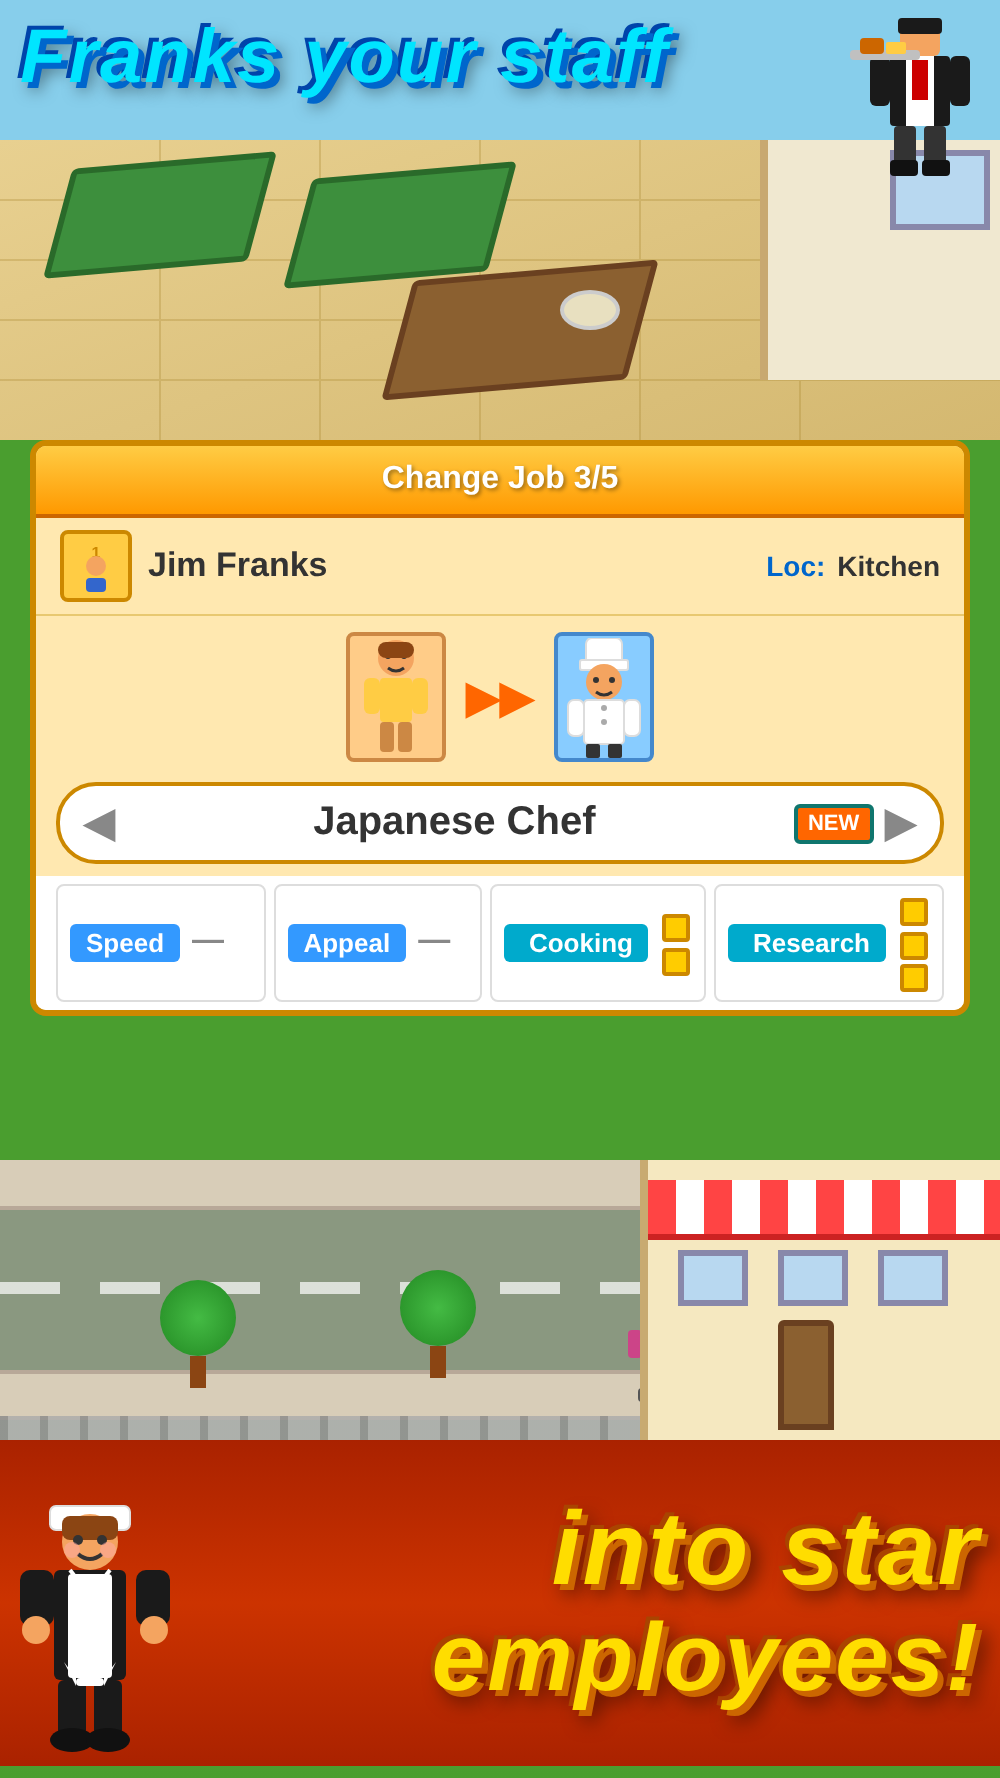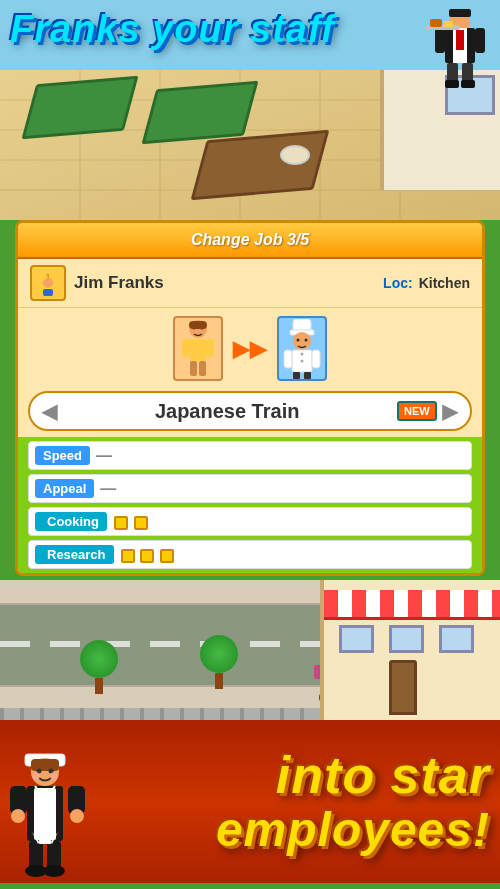--- a/index.html
+++ b/index.html
@@ -50,21 +50,20 @@
 
     .dialog-header {
       background: linear-gradient(180deg, #ffcc44, #ff9900);
       text-align: center;
       padding: 8px 0;
       font-size: 16px;
       font-weight: bold;
       color: white;
       text-shadow: 1px 1px 2px rgba(0,0,0,0.4);
       border-bottom: 2px solid #cc6600;
-      font-style: italic;
     }
 
     .dialog-employee-row {
       display: flex;
       align-items: center;
       padding: 6px 12px;
       background: #ffe8b0;
       border-bottom: 1px solid #e8c870;
     }
 
@@ -134,24 +133,24 @@
       font-weight: bold;
       padding: 2px 5px;
       border-radius: 3px;
       border: 2px solid #0f766e;
       margin-right: 6px;
     }
 
     
     .stats-grid {
       display: grid;
-      grid-template-columns: 1fr;
+      grid-template-columns: 1fr 1fr 1fr 1fr;
       gap: 4px;
       padding: 4px 10px;
-      background: #84cc16;
+      background: #ffffff;
     }
 
     .stat-row {
       display: flex;
       align-items: center;
       background: white;
       border: 1px solid #ddd;
       border-radius: 4px;
       padding: 4px 6px;
       gap: 6px;
@@ -409,21 +408,21 @@
         <path d="M19 27 Q23 30 27 27" stroke="#333" stroke-width="1.5" fill="none"></path>
 
         <circle cx="23" cy="35" r="1.5" fill="#aaa"></circle>
         <circle cx="23" cy="42" r="1.5" fill="#aaa"></circle>
       </svg>
     </div>
   </div>
 
   <div class="job-selector">
     <button class="job-arrow-btn">◀</button>
-    <span class="job-name">Japanese Train</span>
+    <span class="job-name">Japanese Chef</span>
     <span class="new-badge">NEW</span>
     <button class="job-arrow-btn">▶</button>
   </div>
 
   <div class="stats-grid">
 
     <div class="stat-row">
       <span class="stat-label blue">Speed</span>
       <span class="stat-minus">—</span>
     </div>

